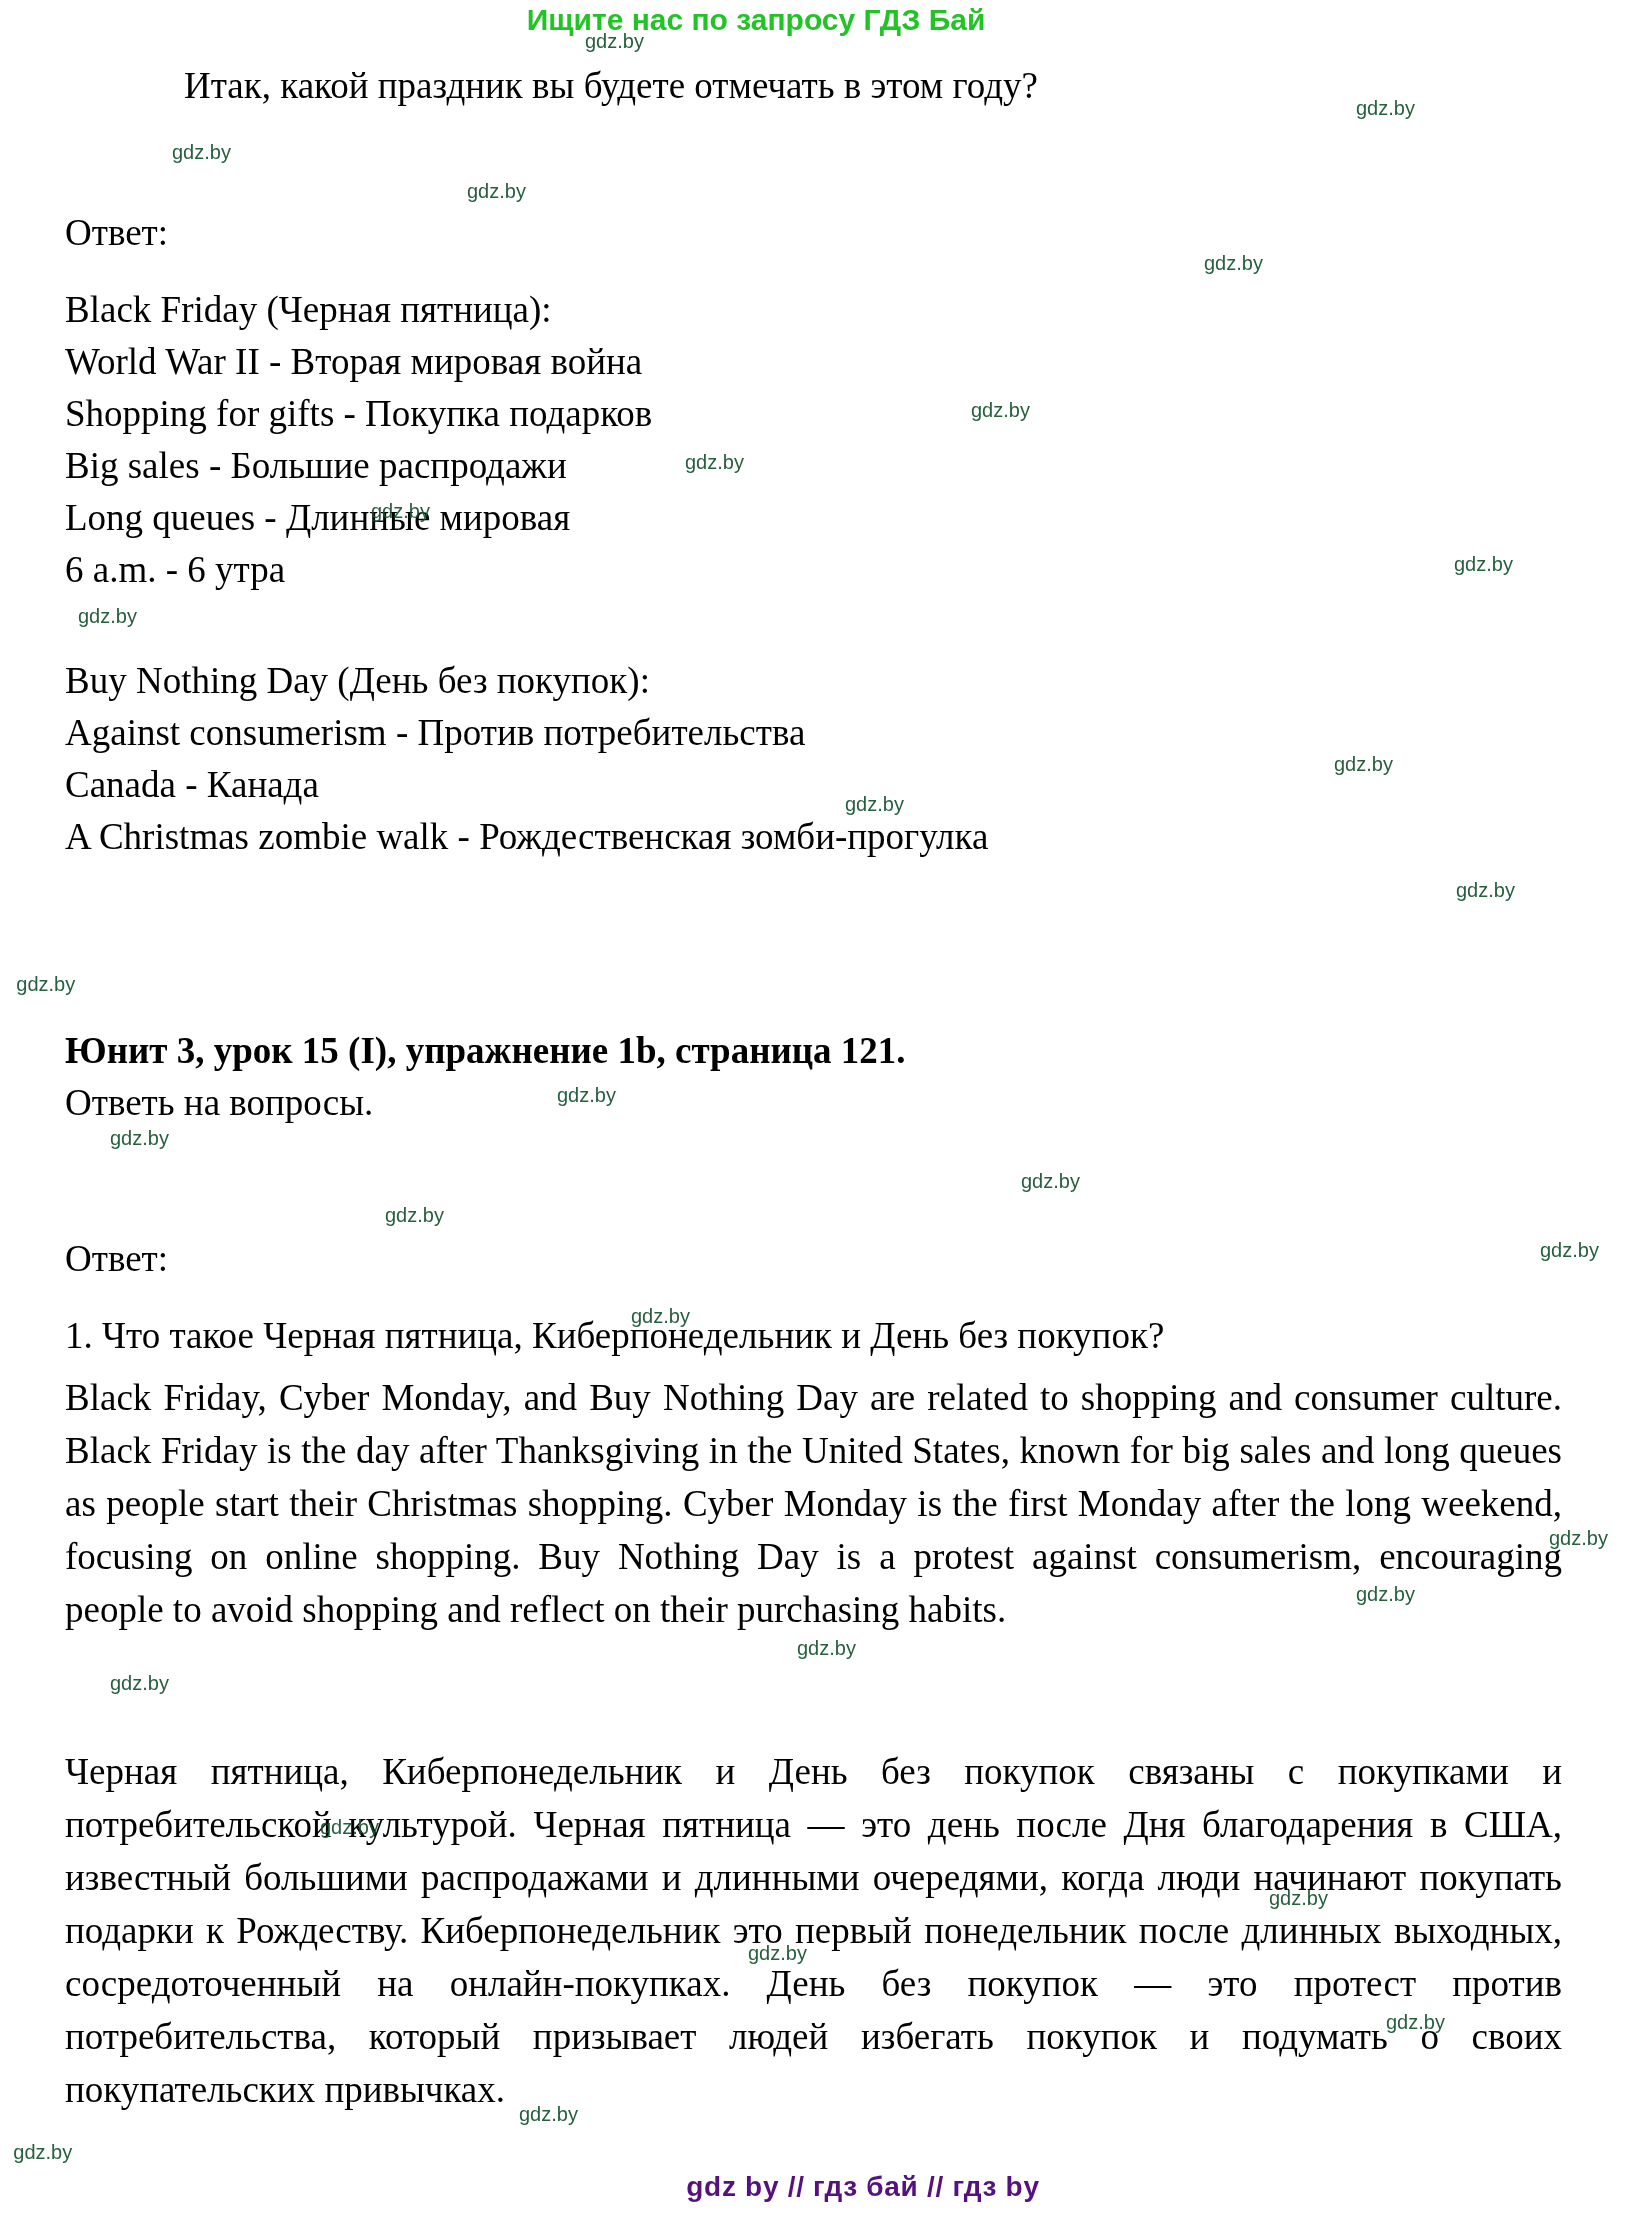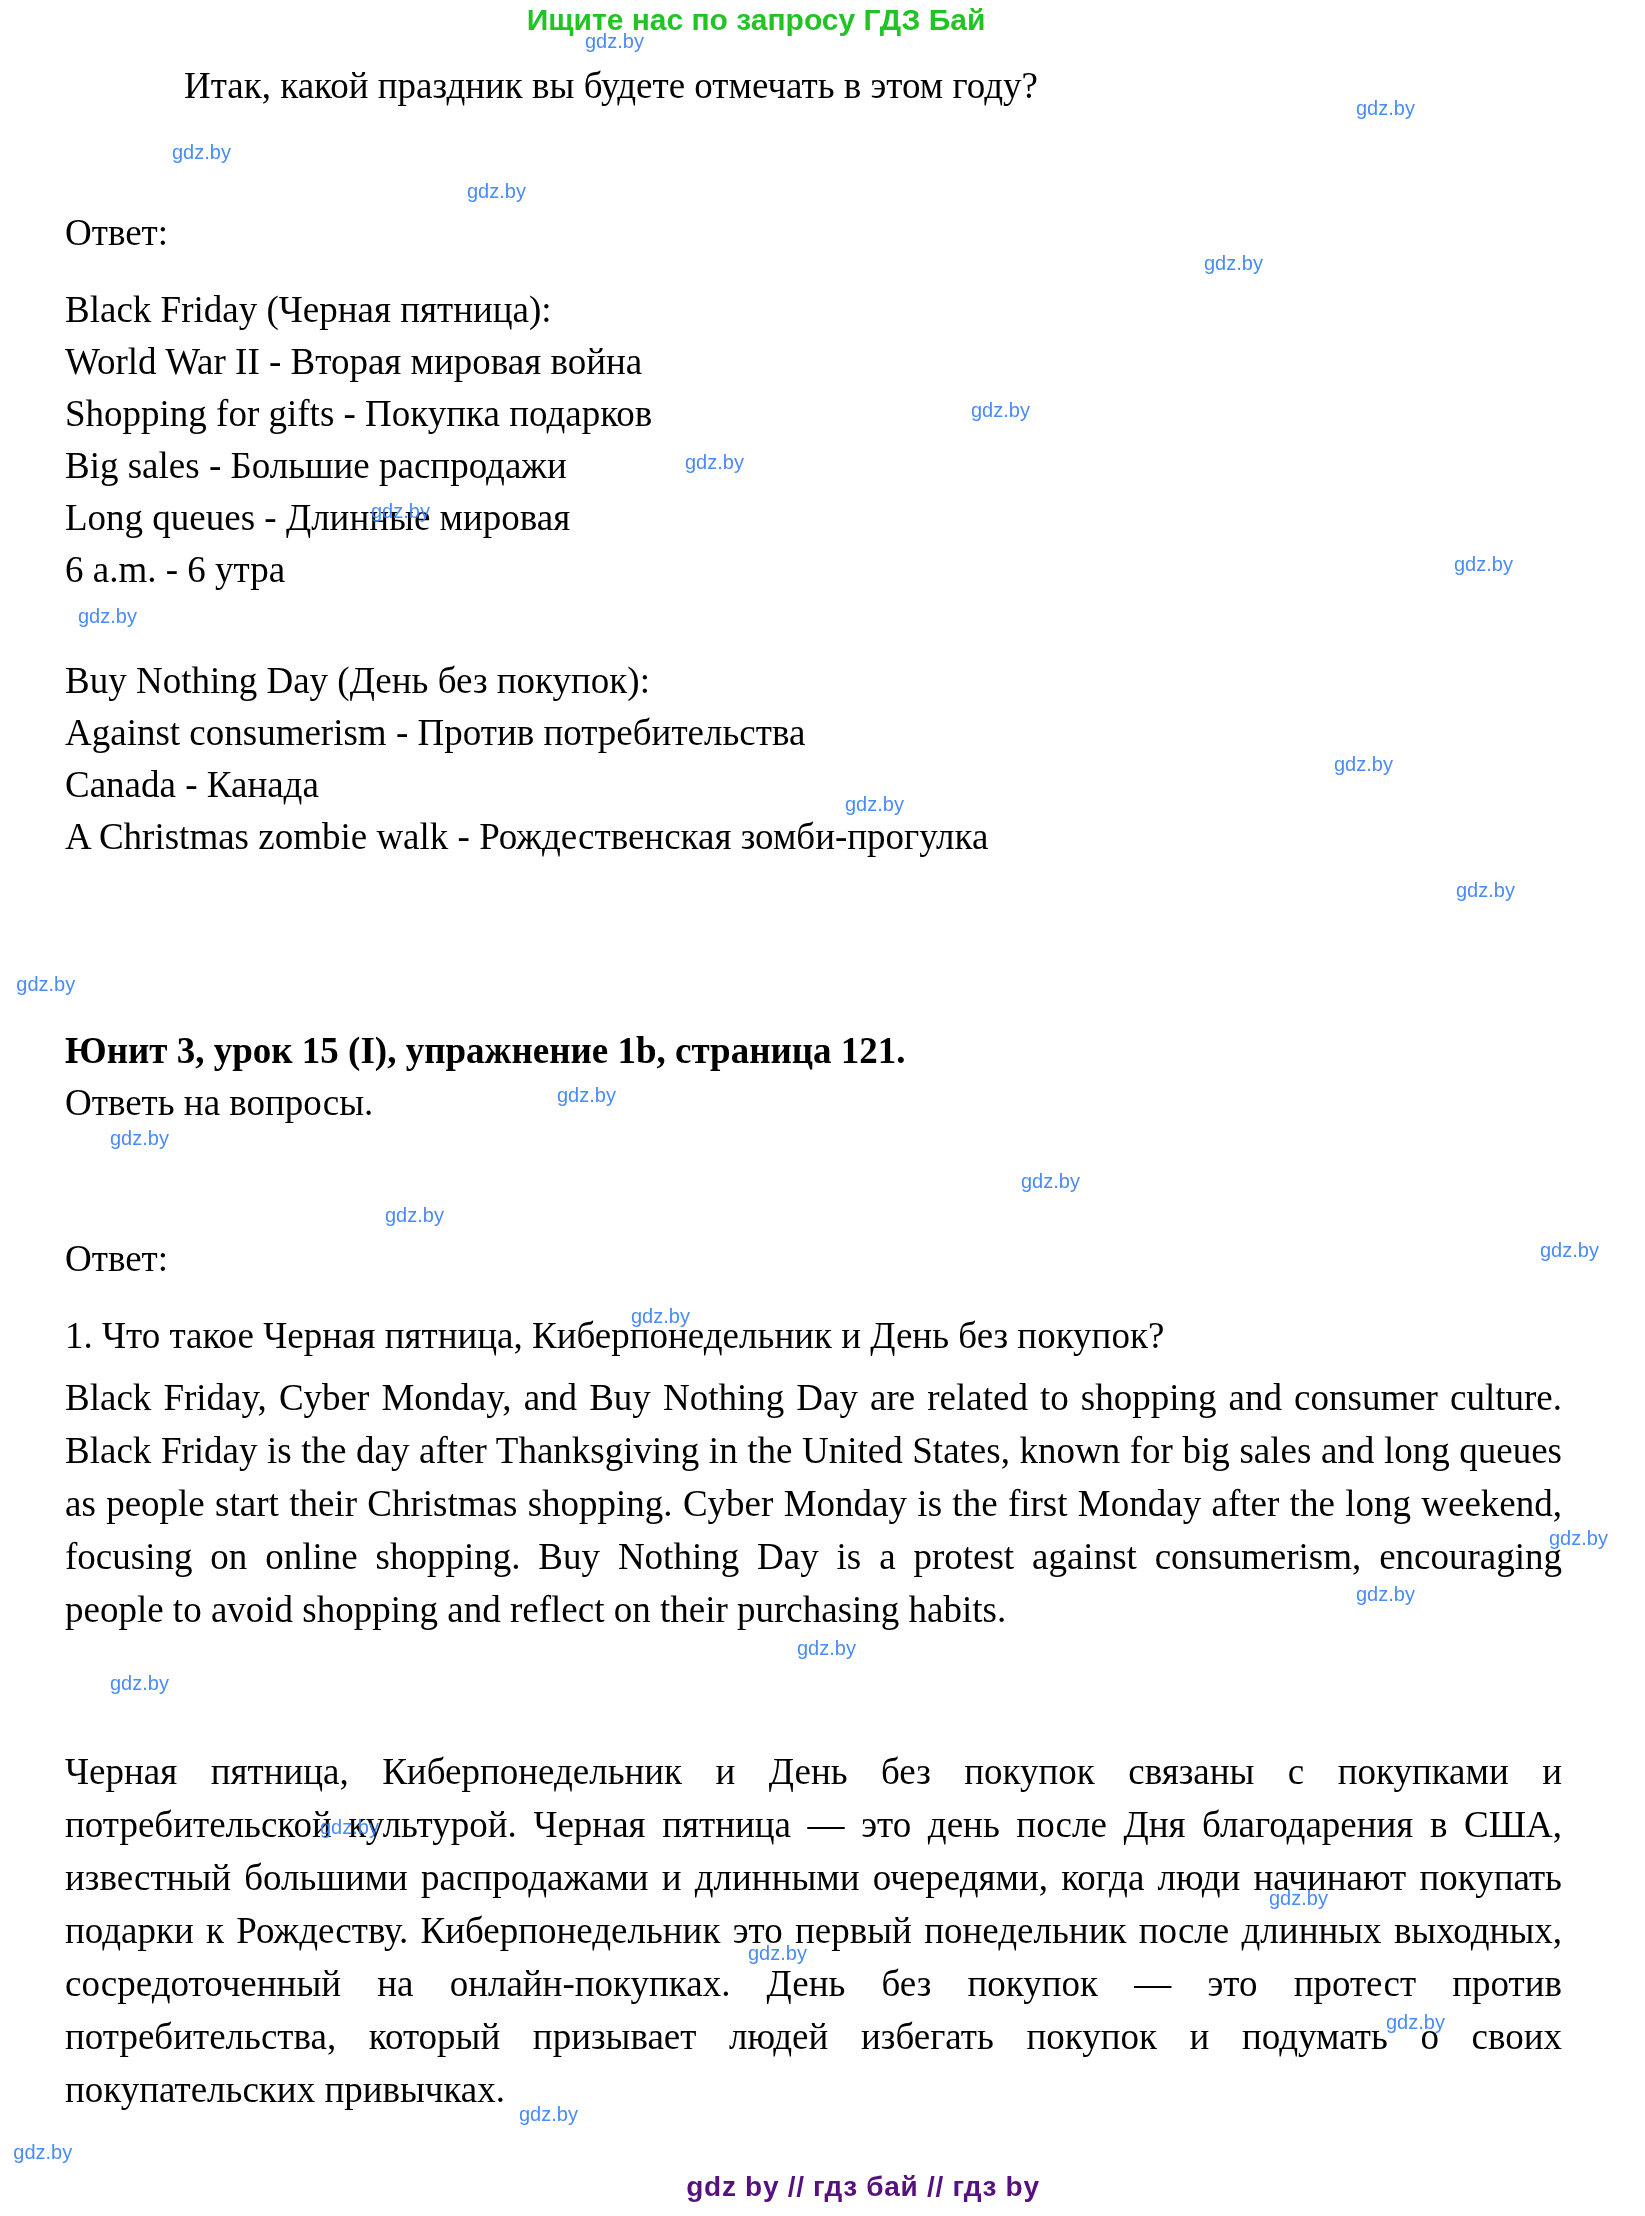--- a/index.html
+++ b/index.html
@@ -22,21 +22,21 @@
     position: absolute;
     inset: 0;
     z-index: 5;
     pointer-events: none;
   }
   .wm {
     position: absolute;
     font-family: "Liberation Sans", "DejaVu Sans", sans-serif;
     font-size: 20px;
     line-height: 1;
-    color: #3b82f6;
+    color: #14532d;
     white-space: nowrap;
     opacity: 0.92;
   }
 
   
   .banner {
     position: absolute;
     top: 3px;
     left: 0;
     width: 1512px;

